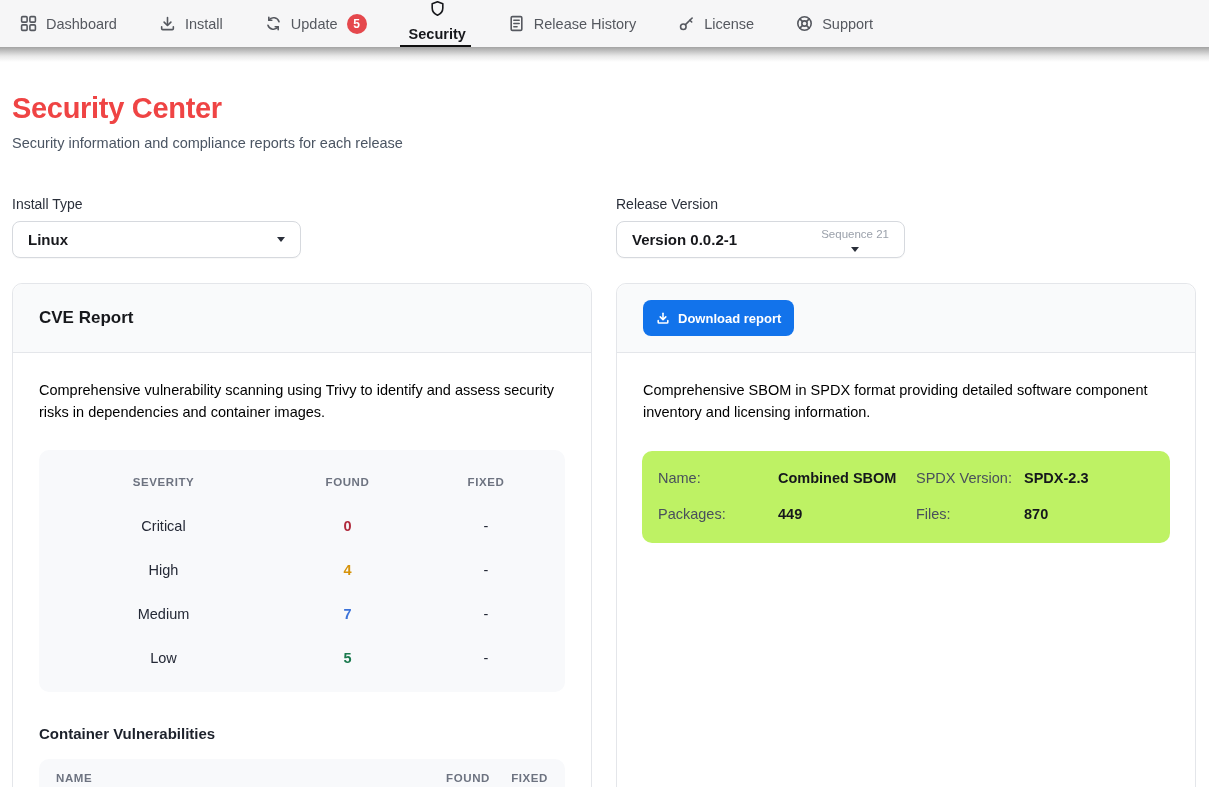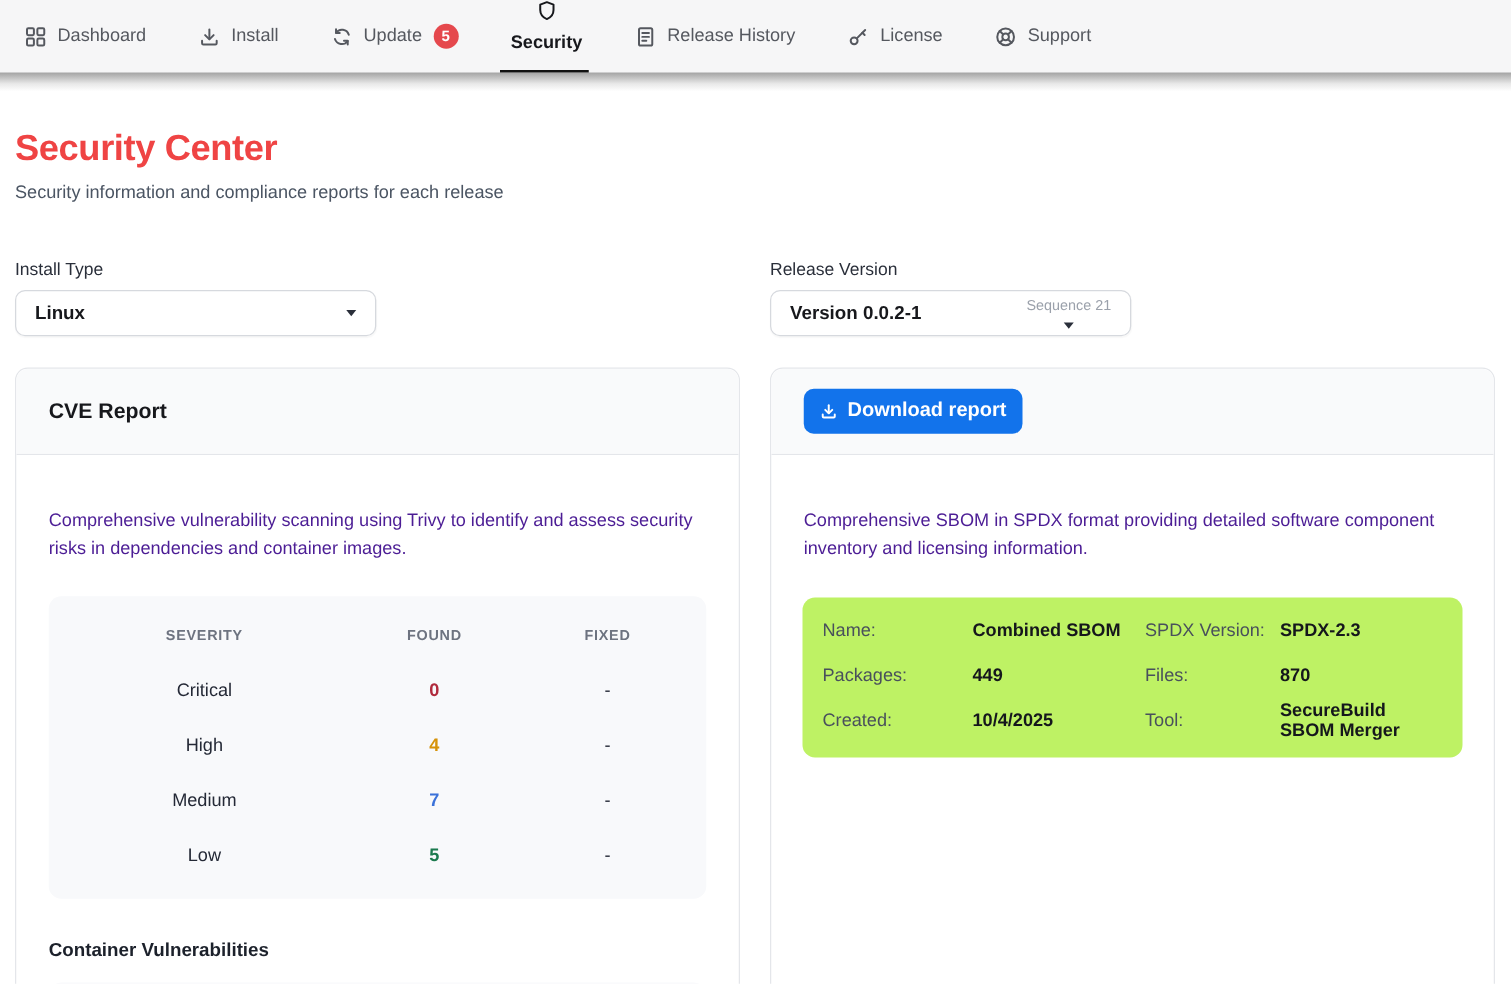--- a/index.html
+++ b/index.html
@@ -1,20 +1,20 @@
 <!DOCTYPE html>
 <html><head>
 <meta charset="utf-8">
 <style>
   * { margin:0; padding:0; box-sizing:border-box; }
   html,body { width:1209px; height:787px; overflow:hidden; background:#fff;
     font-family:"Liberation Sans","DejaVu Sans",sans-serif; color:#1f2430; }
 
   
-  .nav { height:58px; background:#f6f6f7; display:flex; align-items:stretch;
+  .nav { height:47px; background:#f6f6f7; display:flex; align-items:stretch;
     padding-left:20px; }
   .nav-item { display:flex; align-items:center; gap:9px; margin-right:42px;
     position:relative; color:#55585f; font-size:14.5px; font-weight:500; cursor:pointer; }
   .nav-item svg { width:17px; height:17px; stroke:#55585f; fill:none;
     stroke-width:1.5; stroke-linecap:round; stroke-linejoin:round; }
   .nav-item.active { color:#17181c; font-weight:600;flex-direction:column; }
   .nav-item.active svg { stroke:#17181c; }
   .nav-item.active::after { content:""; position:absolute; left:-9px; right:-5px;
     bottom:0; height:2.5px; background:#111; }
   .nav-badge { min-width:20px; height:20px; border-radius:10px; color:#fff;
@@ -41,42 +41,42 @@
     border-right:4.5px solid transparent; border-top:5.5px solid #2a2f3a; }
 
   
   .cards { margin-top:25px; align-items:start; }
   .card { border:1px solid #e4e6ea; border-radius:10px; background:#fff; height:620px;
     overflow:hidden; }
   .card-header { background:#f9fafb; border-bottom:1px solid #e4e6ea; height:69px;
     display:flex; align-items:center; justify-content:space-between; padding:0 26px;
     border-radius:10px 10px 0 0; }
   .card-title { font-size:17px; font-weight:600; color:#17181c; }
-  .card-desc { margin:43px 26px 0 26px; font-size:14.5px; color:#4c1d95; line-height:1.5; }
+  .card-desc { margin:27px 26px 0 26px; font-size:14.5px; color:#000000; line-height:1.5; }
 
   
   .sev-table { margin:26px 26px 0 26px; background:#f8f9fb; border-radius:10px;
     padding:10px 0 12px 0;text-align:center; }
   .sev-row { display:grid; grid-template-columns:201px 167px 1fr; padding:0 24px;
     height:44px; align-items:center; }
   .sev-head { font-size:11.5px; font-weight:700; color:#6d7380; letter-spacing:0.6px; }
   .sev-name { font-size:14.5px; color:#242936; }
   .sev-num { font-size:14.5px; font-weight:700; }
   .sev-fixed { font-size:14.5px; color:#242936; }
 
   .sub-title { margin:33px 26px 0 26px; font-size:15px; font-weight:600; color:#1c212b; }
   .cv-head { margin:17px 26px 0 26px; background:#f8f9fb; border-radius:10px;
     height:39px; display:grid; grid-template-columns:1fr 75px 58px; align-items:center;
     padding:0 17px; }
   .cv-head span { font-size:11.5px; font-weight:700; color:#6d7380; letter-spacing:0.6px; }
   .cv-head .r { text-align:right; }
 
   
   .btn-download { display:flex; align-items:center; gap:8px; color:#fff;
-    font-size:16px; font-weight:600; border:none; border-radius:8px; height:30px;
+    font-size:13px; font-weight:600; border:none; border-radius:8px; height:30px;
     padding:18px 13px; cursor:pointer; }
   .btn-download svg { width:14px; height:14px; stroke:#fff; fill:none;
     stroke-width:1.8; stroke-linecap:round; stroke-linejoin:round; }
   .sbom-grid { margin:27px 25px 0 25px; background:#bef264; border-radius:10px;
     padding:9px 16px 11px 16px; }
   .sbom-row { display:grid; grid-template-columns:120px 138px 108px 1fr; height:36px;
     align-items:center; }
   .sbom-label { font-size:14.5px; color:#49505c; }
   .sbom-value { font-size:14.5px; font-weight:700; color:#15171c; text-align:left; }
   .sbom-value.pad { padding-right:16px; }
@@ -236,23 +236,17 @@
           <span class="sbom-value pad">Combined SBOM</span>
           <span class="sbom-label">SPDX Version:</span>
           <span class="sbom-value">SPDX-2.3</span>
         </div>
         <div class="sbom-row">
           <span class="sbom-label">Packages:</span>
           <span class="sbom-value pad">449</span>
           <span class="sbom-label">Files:</span>
           <span class="sbom-value">870</span>
         </div>
-        <div class="sbom-row">
-          <span class="sbom-label">Created:</span>
-          <span class="sbom-value pad">10/4/2025</span>
-          <span class="sbom-label">Tool:</span>
-          <span class="sbom-value">SecureBuild SBOM Merger</span>
-        </div>
       </div>
     </div>
 
   </div>
 </div>
 
 </body></html>

